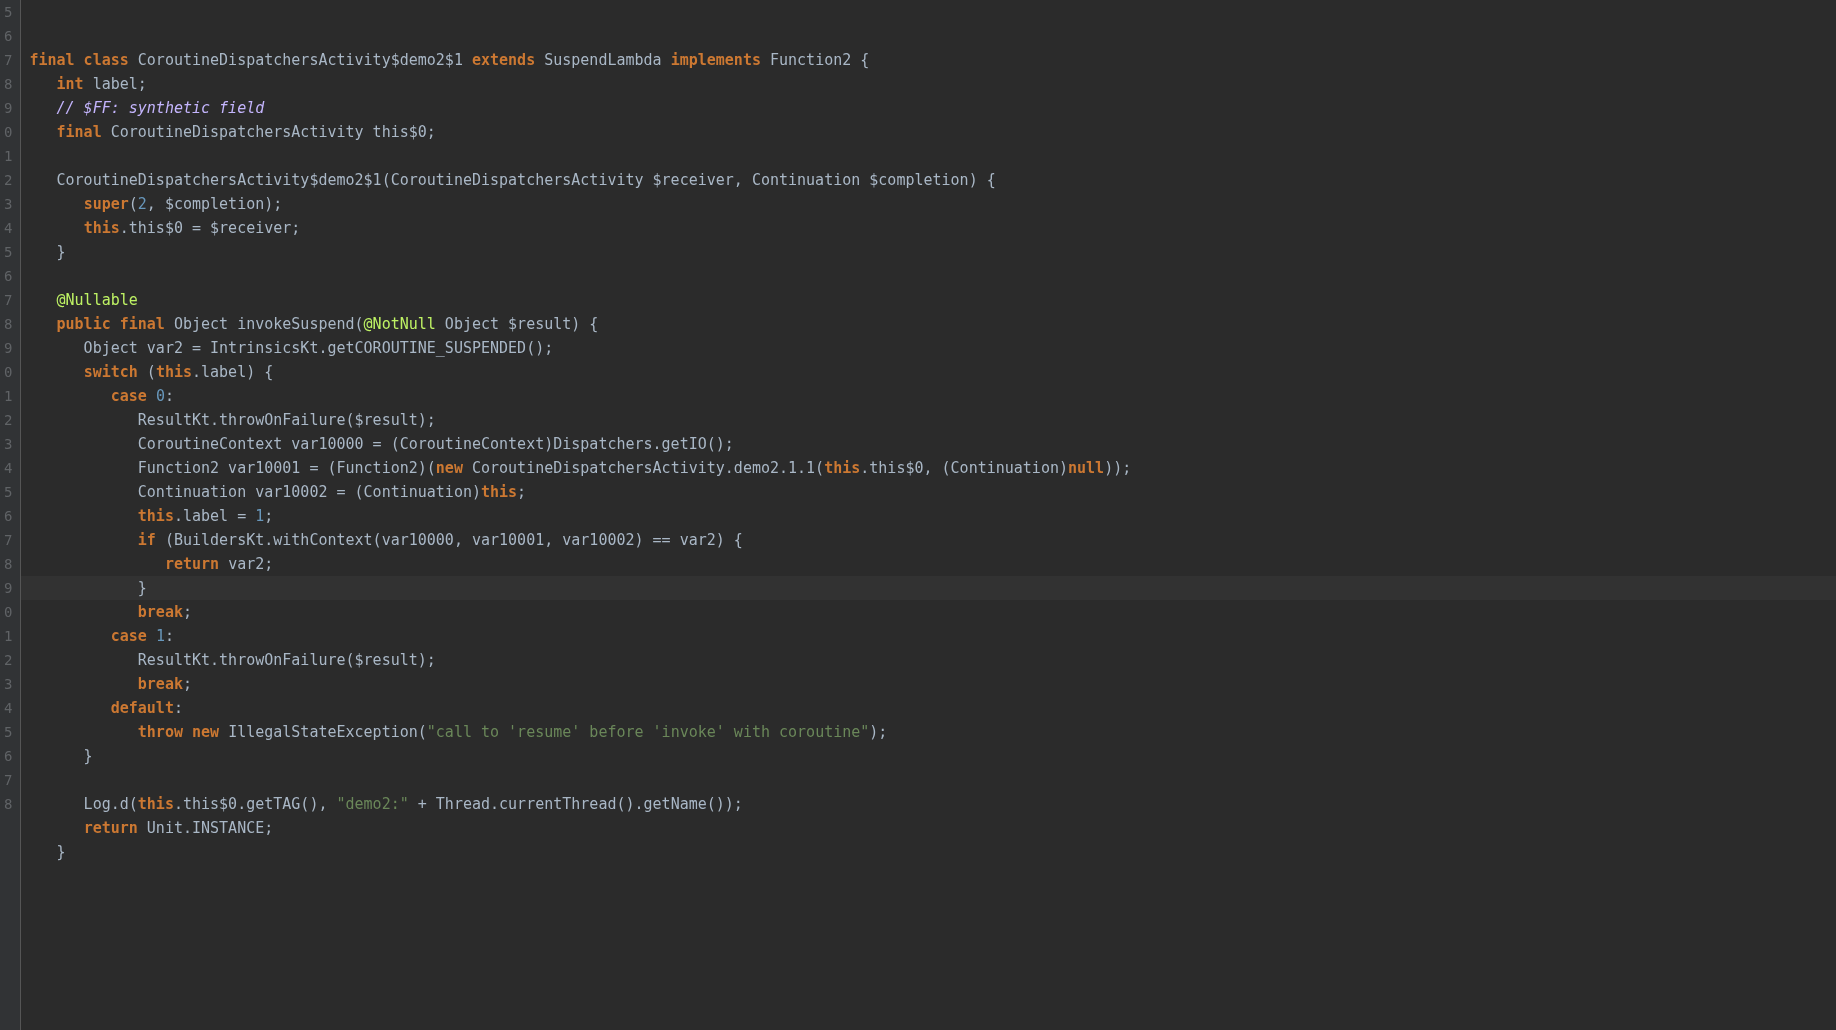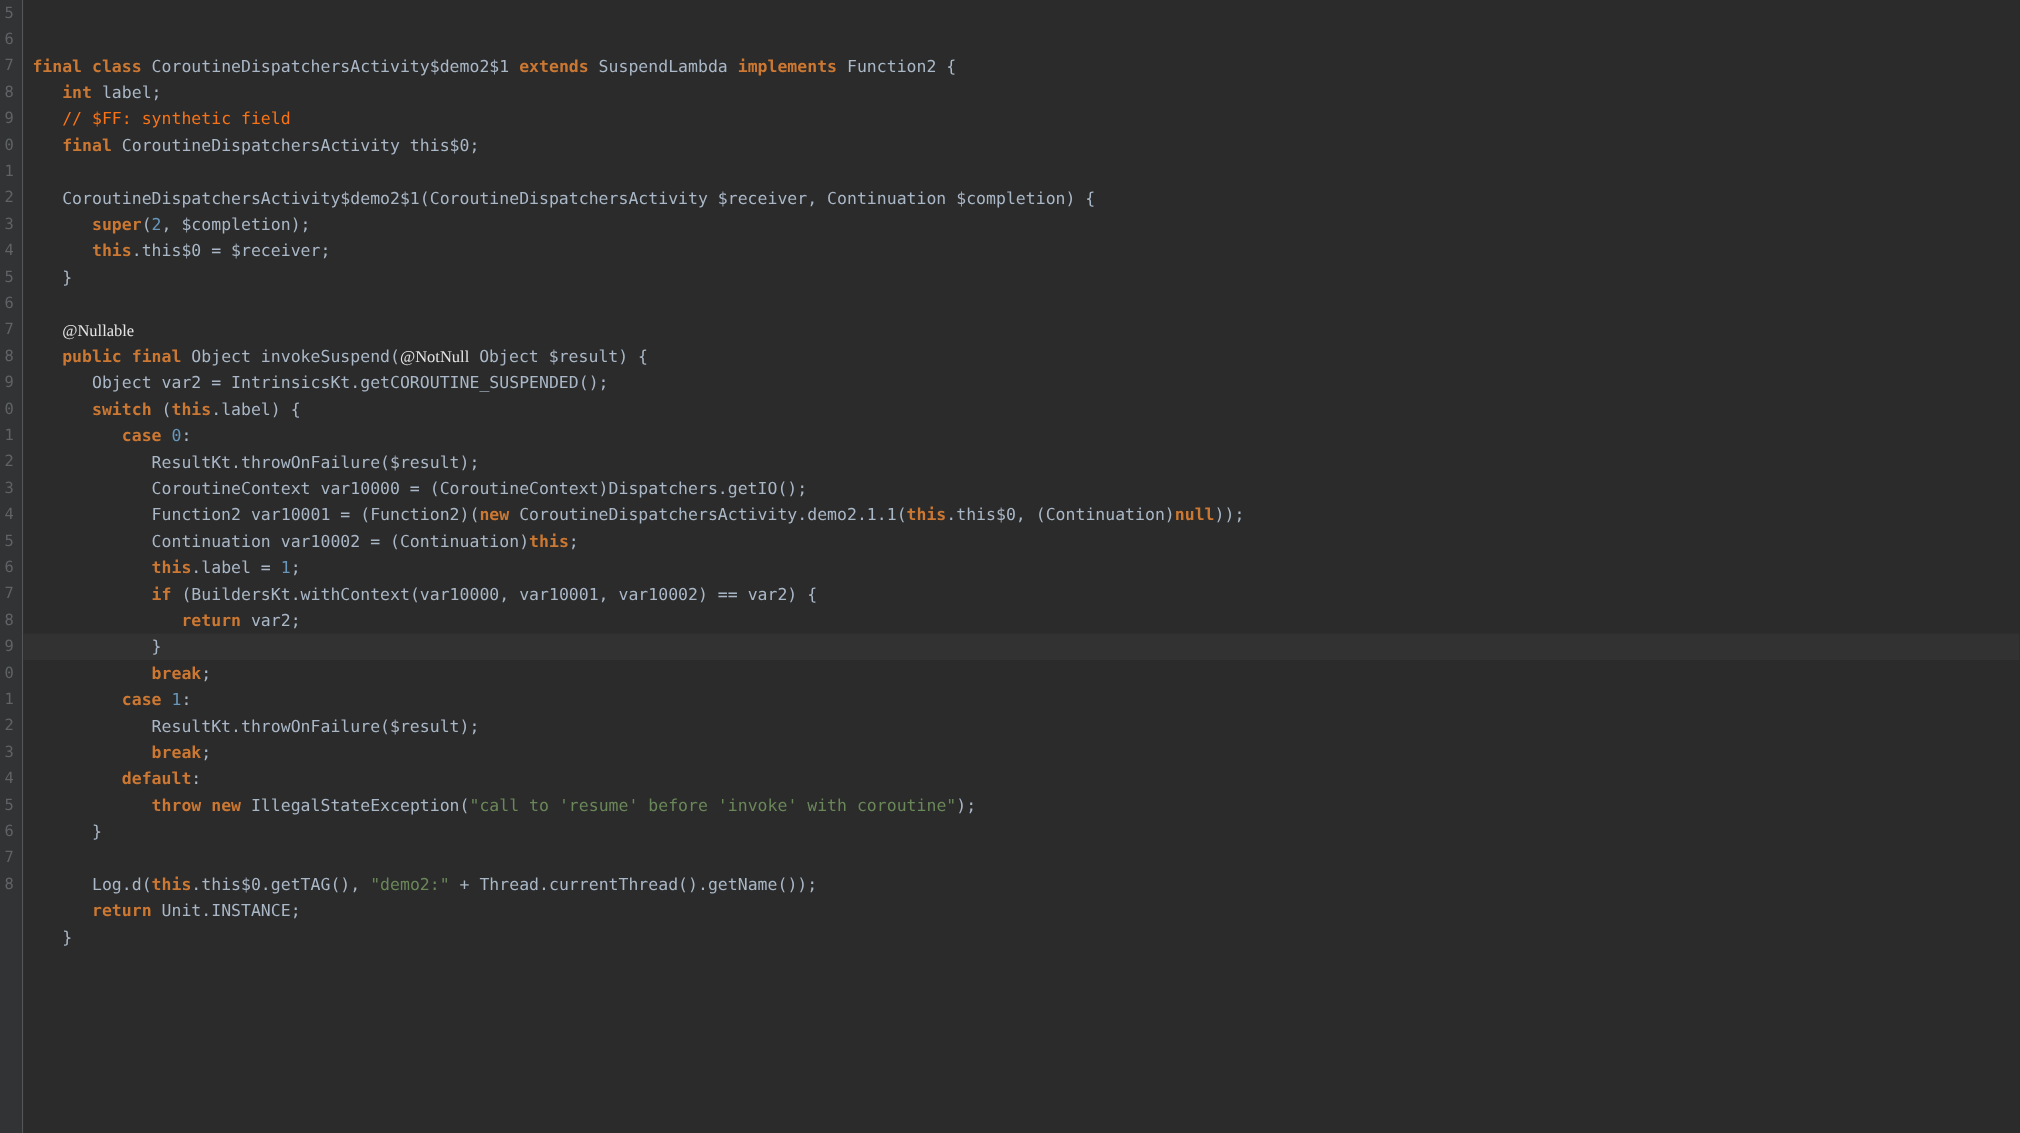--- a/index.html
+++ b/index.html
@@ -40,23 +40,23 @@
   .highlight-line {
     background: #323232;
     position: absolute;
     left: 0;
     right: 0;
     height: 24px;
     z-index: 0;
   }
   .code-line > * { position: relative; z-index: 1; }
   .kw { color: #cc7832; font-weight: bold; }
-  .annotation { color: #e5e5e5; font-family: Liberation Serif, serif; }
+  .annotation { color: #bef264; }
   .string { color: #6a8759; }
-  .comment { color: #f97316; }
+  .comment { color: #c4b5fd; font-style: italic; }
   .number { color: #6897bb; }
   .plain { color: #a9b7c6; }
 </style>
 </head>
 <body>
 
 <div class="editor">
   <div class="gutter" id="gutter">
       <div class="gutter-line">5</div>
       <div class="gutter-line">6</div>

